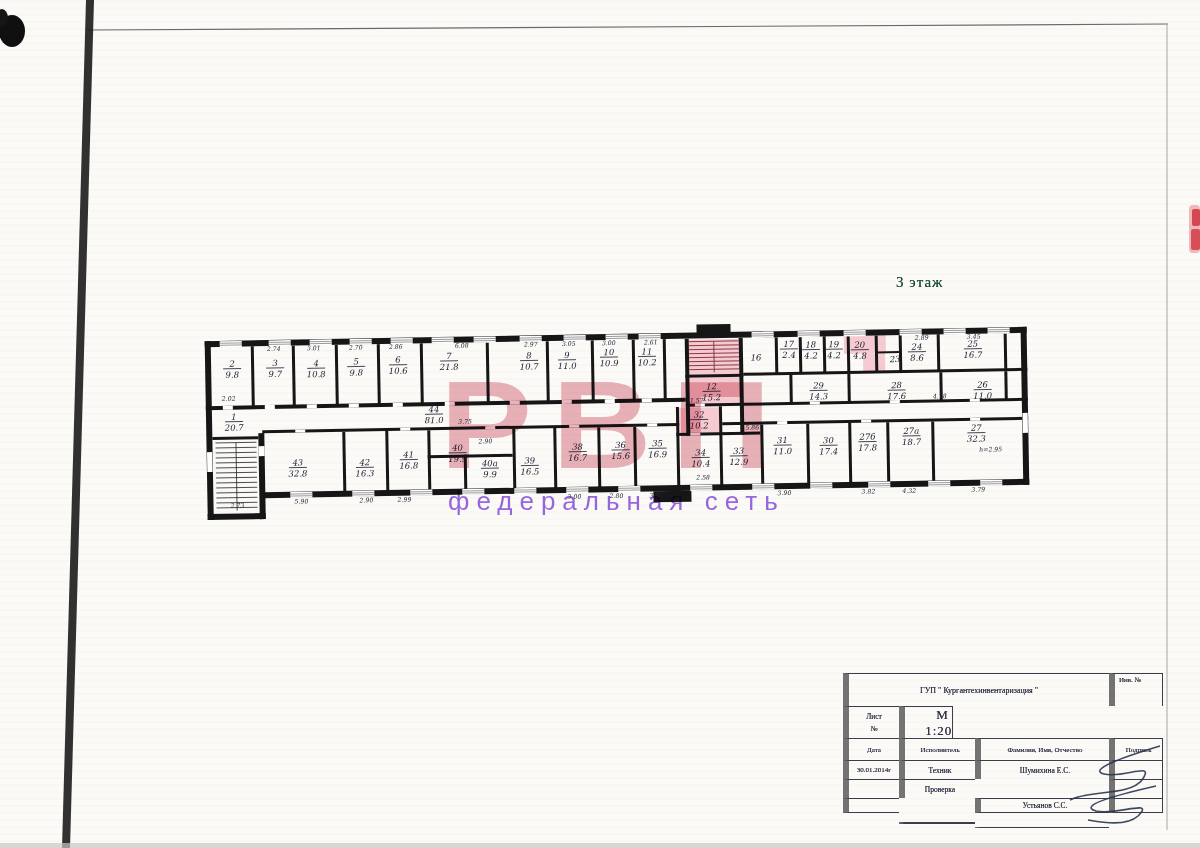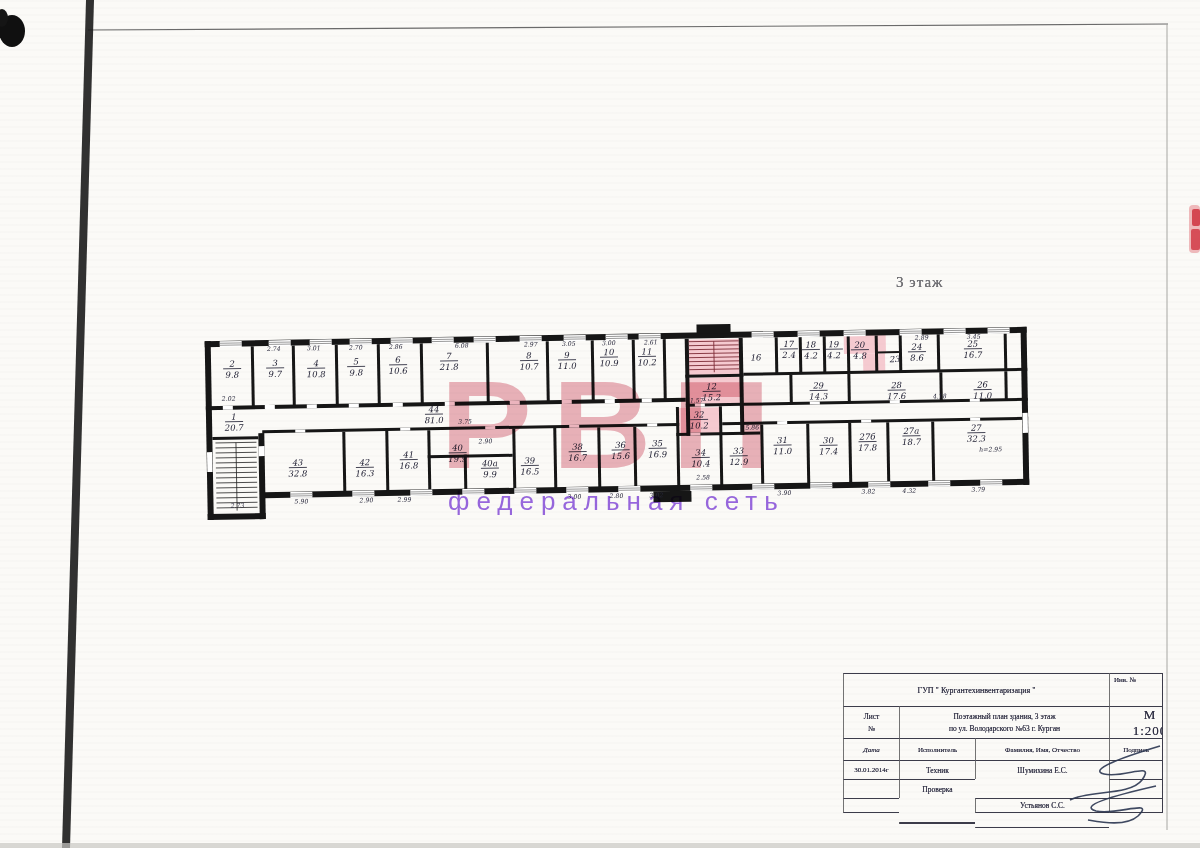--- a/index.html
+++ b/index.html
@@ -1,34 +1,34 @@
 <!DOCTYPE html>
 <html><head>
 <meta charset="utf-8">
 <style>
   html,body{margin:0;padding:0;background:#e8e8e6;}
   #page{position:relative;width:1200px;height:848px;background:#fbfaf7;overflow:hidden;
         font-family:"Liberation Serif", serif;}
   #sheet-noise{position:absolute;inset:0;pointer-events:none;
      background:repeating-linear-gradient(to bottom, rgba(120,120,120,0.025) 0 2px, rgba(255,255,255,0) 2px 7px);}
   #plan-svg{position:absolute;left:0;top:0;filter:blur(0.25px);}
-  .scan-text{color:#737373;text-shadow:0 0 0.6px rgba(46,46,70,0.85);}
+  .scan-text{color:#14532d;text-shadow:0 0 0.6px rgba(46,46,70,0.85);}
   #floor-title{position:absolute;left:896px;top:274px;font-size:15px;letter-spacing:1px;}
   
   #wm-big{position:absolute;left:440px;top:356px;font-family:"Liberation Sans",sans-serif;
      font-weight:bold;font-size:138px;line-height:1;letter-spacing:20px;color:#d96f80;
      opacity:0.52;mix-blend-mode:multiply;transform:scaleY(0.9);}
   #wm-sub{position:absolute;left:448px;top:486px;font-family:"Liberation Sans",sans-serif;
      font-size:26px;letter-spacing:7px;color:#6d28d9;opacity:0.7;mix-blend-mode:multiply;}
   
   #tblock{position:absolute;left:843px;top:673px;width:320px;height:141px;
      font-family:"Liberation Serif",serif;color:#2e2e42;}
   #tblock *{box-sizing:border-box;}
   .tb-row{display:flex;width:100%;}
-  .tb-cell{border-left:1px solid #737373;border-top:1px solid #3c3c4a;display:flex;
+  .tb-cell{border-left:6px solid #737373;border-top:1px solid #3c3c4a;display:flex;
      align-items:center;justify-content:center;text-align:center;overflow:hidden;
      text-shadow:0 0 0.6px rgba(46,46,70,0.8);}
   .tb-last{border-right:1px solid #3c3c4a;}
   .tb-bottom .tb-cell{border-bottom:1px solid #3c3c4a;}
   .fs7{font-size:7px;} .fs75{font-size:7.5px;} .fs8{font-size:8px;}
   .scale-cell{font-size:13px;letter-spacing:1px;}
   .inv-cell{align-items:flex-start;justify-content:flex-start;padding:2px 0 0 4px;}
   .two-line{flex-direction:column;line-height:1.5;}
   #sig-svg{position:absolute;left:960px;top:730px;pointer-events:none;}
 </style>
@@ -429,28 +429,24 @@
   <div id="tblock">
     <div class="tb-row" style="height:33px;">
       <div class="tb-cell fs8" style="width:266px;">ГУП " Кургантехинвентаризация "</div>
       <div class="tb-cell tb-last inv-cell fs7" style="width:54px;">Инв. №</div>
     </div>
     <div class="tb-row" style="height:32px;">
       <div class="tb-cell two-line fs75" style="width:56px;">
         <span>Лист</span>
         <span>№</span>
       </div>
-      <div class="tb-cell two-line fs75" style="width:210px;">
-        <span>Поэтажный план здания, 3 этаж</span>
-        <span>по ул. Володарского №63 г. Курган</span>
-      </div>
       <div class="tb-cell tb-last scale-cell" style="width:54px;padding-left:28px;">М 1:200</div>
     </div>
     <div class="tb-row" style="height:22px;">
-      <div class="tb-cell fs7" style="width:56px;font-style:italic;">Дата</div>
+      <div class="tb-cell fs7" style="width:56px;">Дата</div>
       <div class="tb-cell fs7" style="width:76px;">Исполнитель</div>
       <div class="tb-cell fs7" style="width:134px;">Фамилия, Имя, Отчество</div>
       <div class="tb-cell tb-last fs7" style="width:54px;">Подпись</div>
     </div>
     <div class="tb-row" style="height:19px;">
       <div class="tb-cell fs7" style="width:56px;">30.01.2014г</div>
       <div class="tb-cell fs75" style="width:76px;">Техник</div>
       <div class="tb-cell fs75" style="width:134px;">Шумихина Е.С.</div>
       <div class="tb-cell tb-last" style="width:54px;"></div>
     </div>

